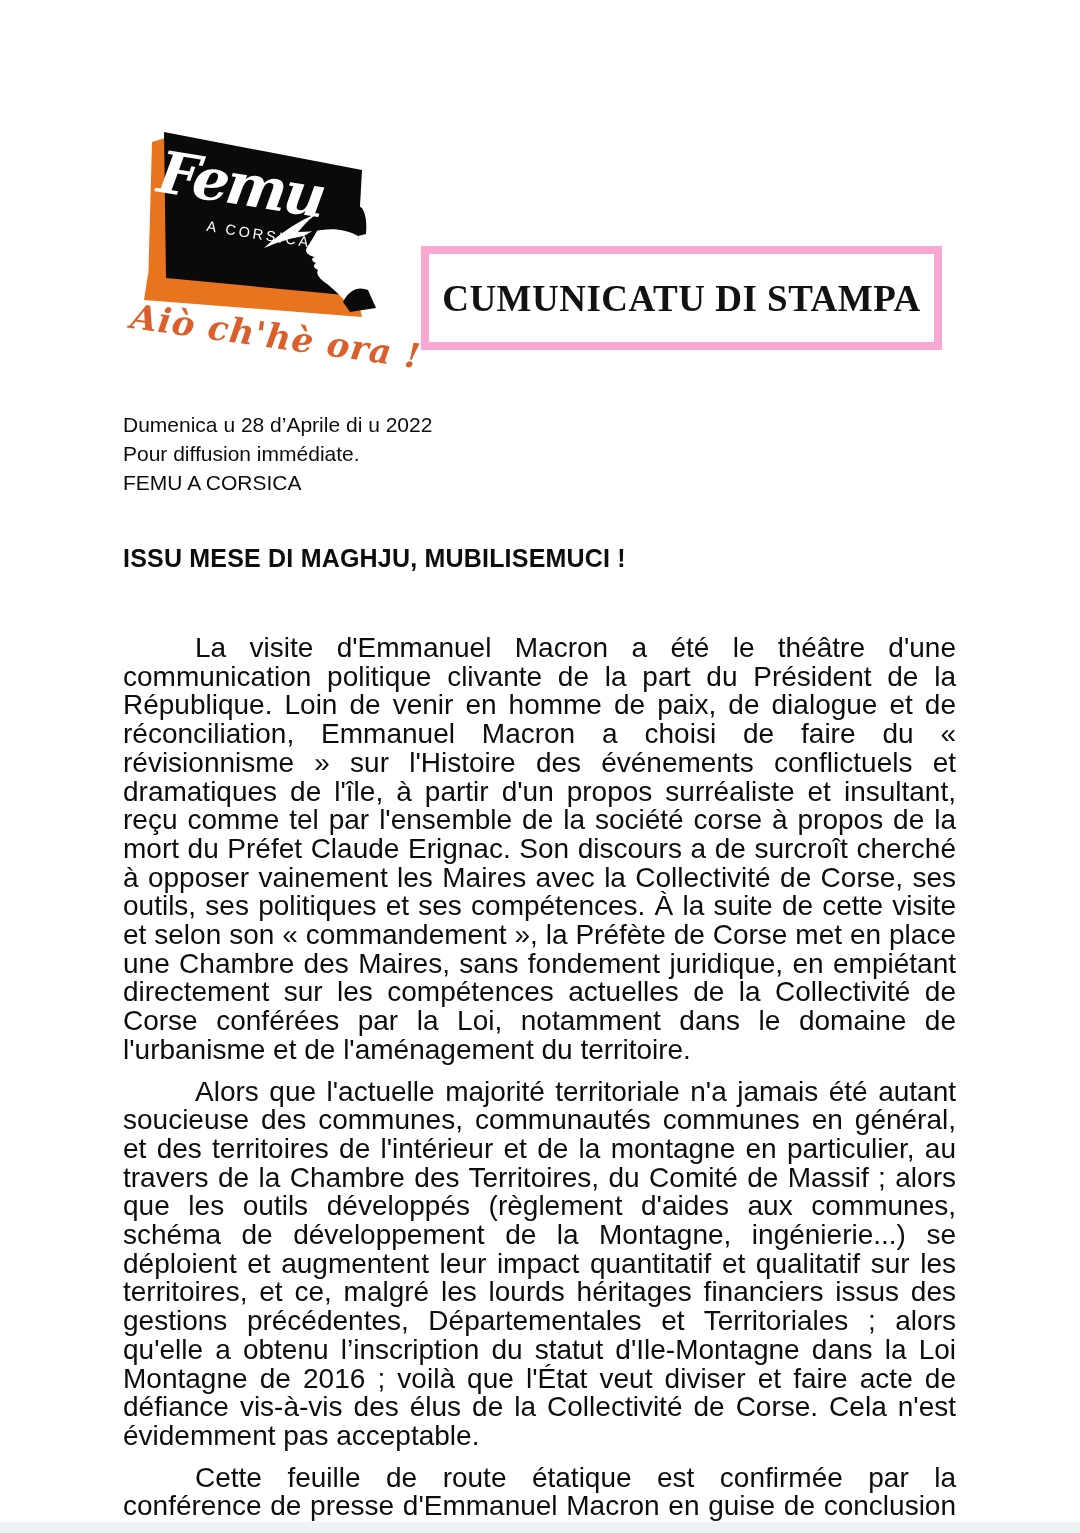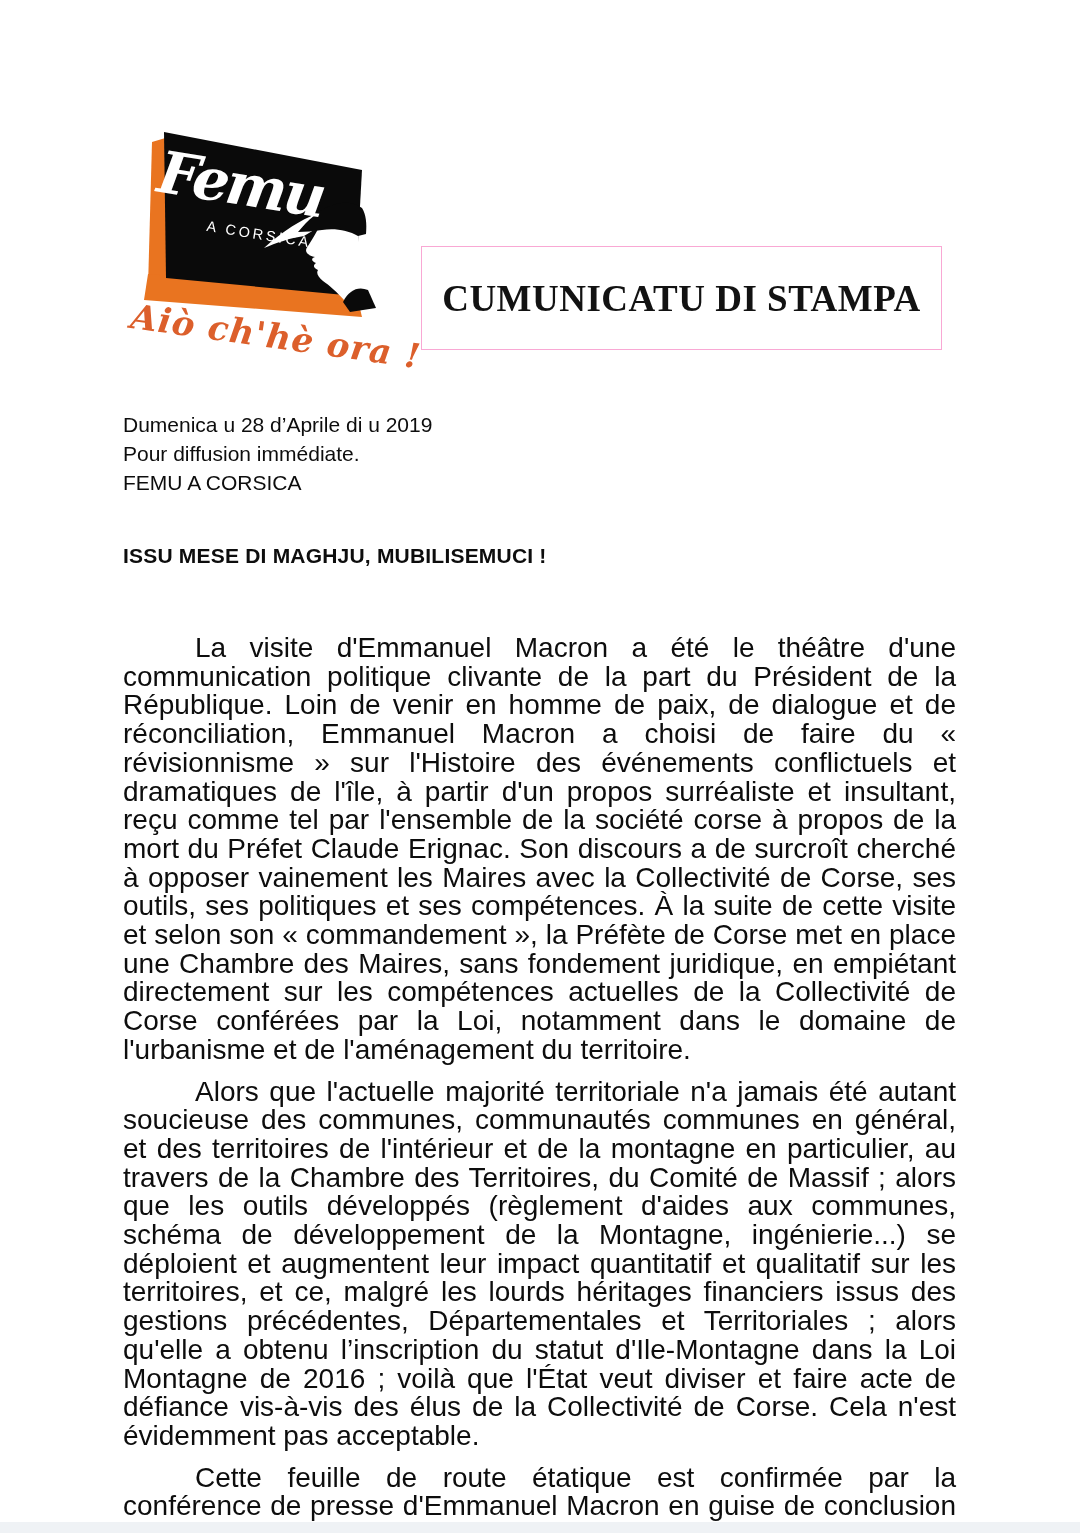--- a/index.html
+++ b/index.html
@@ -32,34 +32,34 @@
     position:absolute;left:-4px;top:172px;
     font-family:"DejaVu Serif","Liberation Serif",serif;
     font-style:italic;font-size:34px;font-weight:bold;
     color:#DC5F2B;
     transform:rotate(8deg);transform-origin:left top;
     white-space:nowrap;letter-spacing:1px;
   }
   
   .title-box{
     position:absolute;left:421px;top:246px;width:521px;height:104px;
-    border:1px solid #f9a8d4;box-sizing:border-box;
+    border:8px solid #f9a8d4;box-sizing:border-box;
     display:flex;align-items:center;justify-content:center;
   }
   .title-box .title{
     font-family:"Liberation Serif","DejaVu Serif",serif;
     font-weight:bold;font-size:37px;letter-spacing:0.5px;color:#121212;
     white-space:nowrap;
   }
   
   .meta{position:absolute;left:123px;top:410px;font-size:21px;line-height:29px;}
   
   .headline{
     position:absolute;left:123px;top:544px;
-    font-size:21px;font-weight:bold;letter-spacing:0.2px;
+    font-size:25px;font-weight:bold;letter-spacing:0.2px;
     white-space:nowrap;
   }
   
   .body-text{
     position:absolute;left:123px;top:634px;width:833px;
     font-size:28px;line-height:28.7px;text-align:justify;
   }
   .body-text p{margin:0 0 13px 0;text-indent:72px;}
   
   .bottom-edge{position:absolute;left:0;bottom:0;width:1080px;height:11px;background:#eff2f5;}
@@ -108,21 +108,21 @@
     <div class="brand-script">Femu</div>
     <div class="brand-sub">A CORSICA</div>
     <div class="tagline">Aiò ch'hè ora !</div>
   </div>
 
   <div class="title-box">
     <span class="title">CUMUNICATU DI STAMPA</span>
   </div>
 
   <div class="meta">
-    <div>Dumenica u 28 d’Aprile di u 2019</div>
+    <div>Dumenica u 28 d’Aprile di u 2022</div>
     <div>Pour diffusion immédiate.</div>
     <div>FEMU A CORSICA</div>
   </div>
 
   <div class="headline">ISSU MESE DI MAGHJU, MUBILISEMUCI !</div>
 
   <div class="body-text">
     <p>La visite d'Emmanuel Macron a été le théâtre d'une communication politique clivante de la part du Président de la République. Loin de venir en homme de paix, de dialogue et de réconciliation, Emmanuel Macron a choisi de faire du « révisionnisme » sur l'Histoire des événements conflictuels et dramatiques de l'île, à partir d'un propos surréaliste et insultant, reçu comme tel par l'ensemble de la société corse à propos de la mort du Préfet Claude Erignac. Son discours a de surcroît cherché à opposer vainement les Maires avec la Collectivité de Corse, ses outils, ses politiques et ses compétences.  À la suite de cette visite et selon son « commandement », la Préfète de Corse met en place une Chambre des Maires, sans fondement juridique, en empiétant directement sur les compétences actuelles de la Collectivité de Corse conférées par la Loi, notamment dans le domaine de l'urbanisme et de l'aménagement du territoire.</p>
     <p>Alors que l'actuelle majorité territoriale n'a jamais été autant soucieuse des communes, communautés communes en général, et des territoires de l'intérieur et de la montagne en particulier, au travers de la Chambre des Territoires, du Comité de Massif ; alors que les outils développés (règlement d'aides aux communes, schéma de développement de la Montagne, ingénierie...) se déploient et augmentent leur impact quantitatif et qualitatif sur les territoires, et ce, malgré les lourds héritages financiers issus des gestions précédentes, Départementales et Territoriales ; alors qu'elle a obtenu l’inscription du statut d'Ile-Montagne dans la Loi Montagne de 2016 ; voilà que l'État veut diviser et faire acte de défiance vis-à-vis des élus de la Collectivité de Corse. Cela n'est évidemment pas acceptable.</p>
     <p>Cette feuille de route étatique est confirmée par la conférence de presse d'Emmanuel Macron en guise de conclusion du « Grand Débat National » : outre les mesures sociales et économiques floues et imparfaites, le volet dit « Décentralisation » n'est vu que sous le prisme dangereux d'une « autonomie » donnée aux préfets d'adapter les lois et règlements. Ceux-ci se trouveraient en</p>

